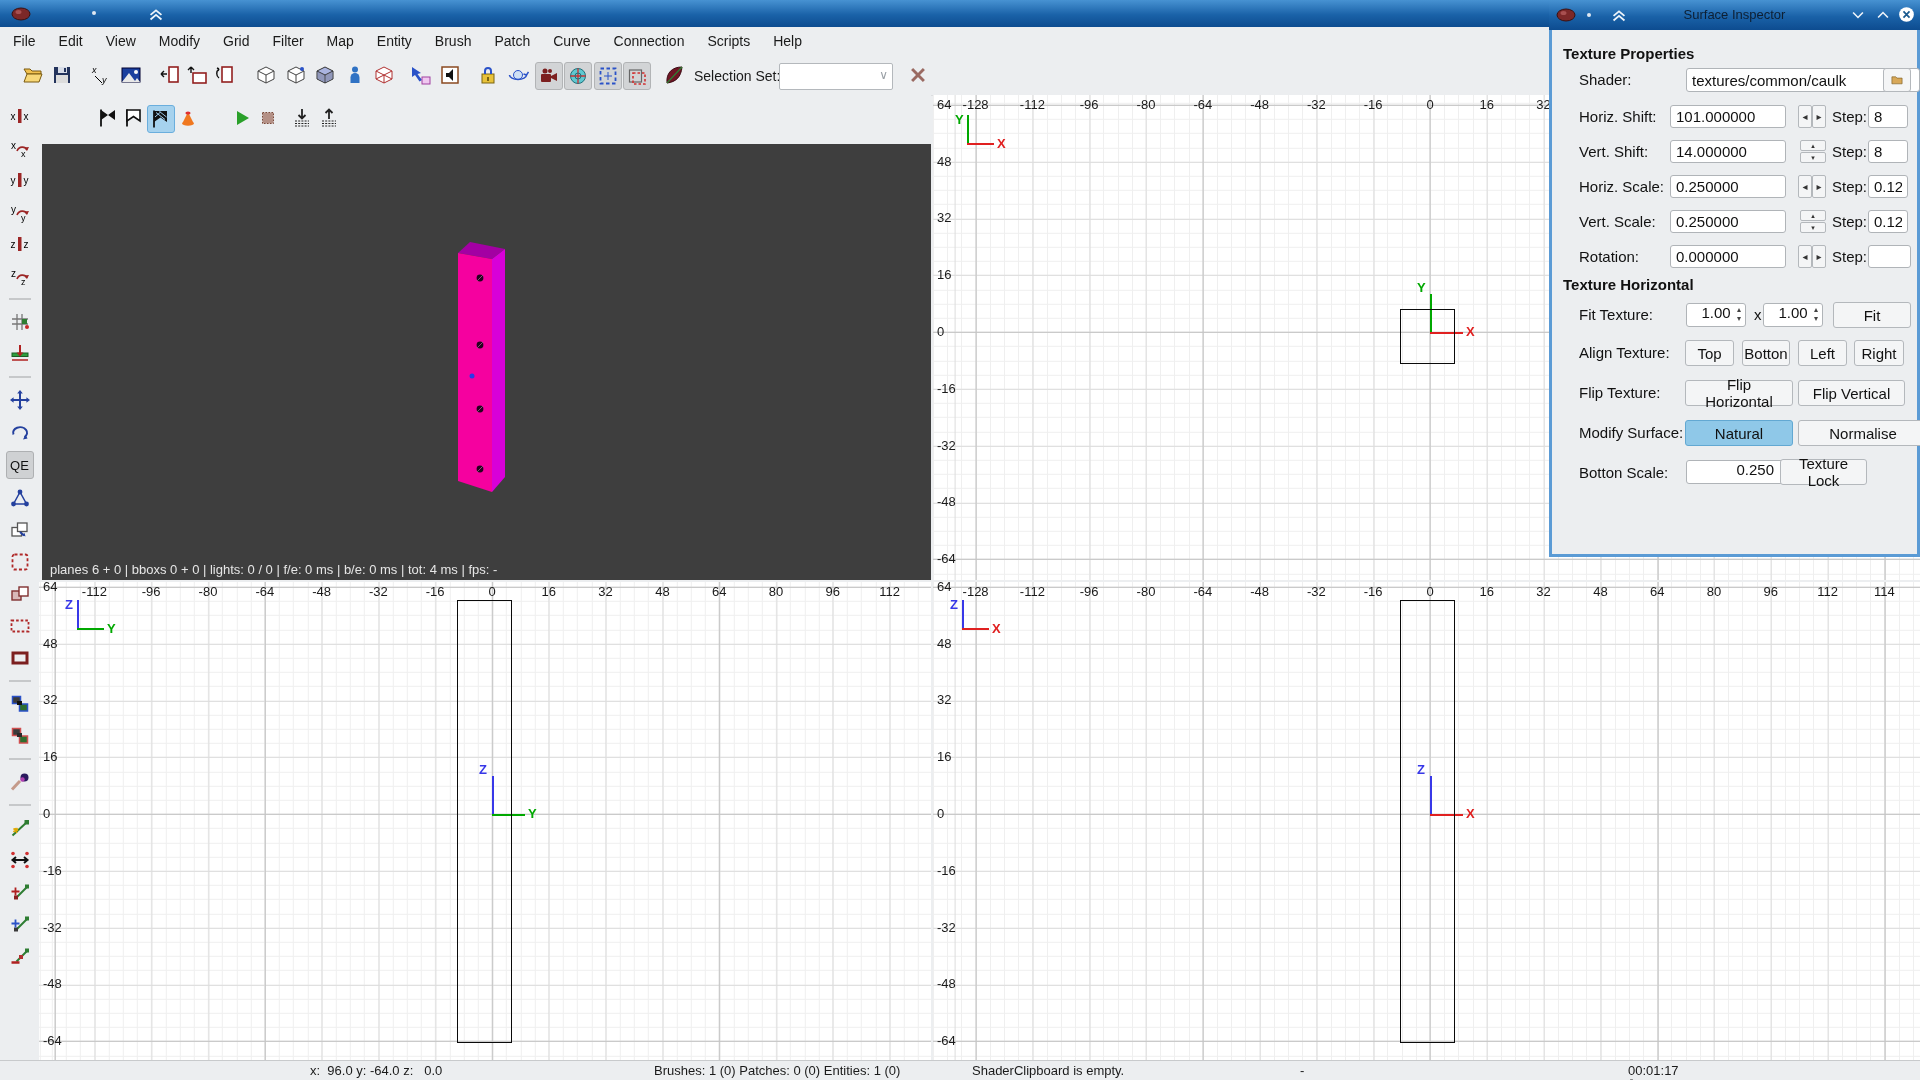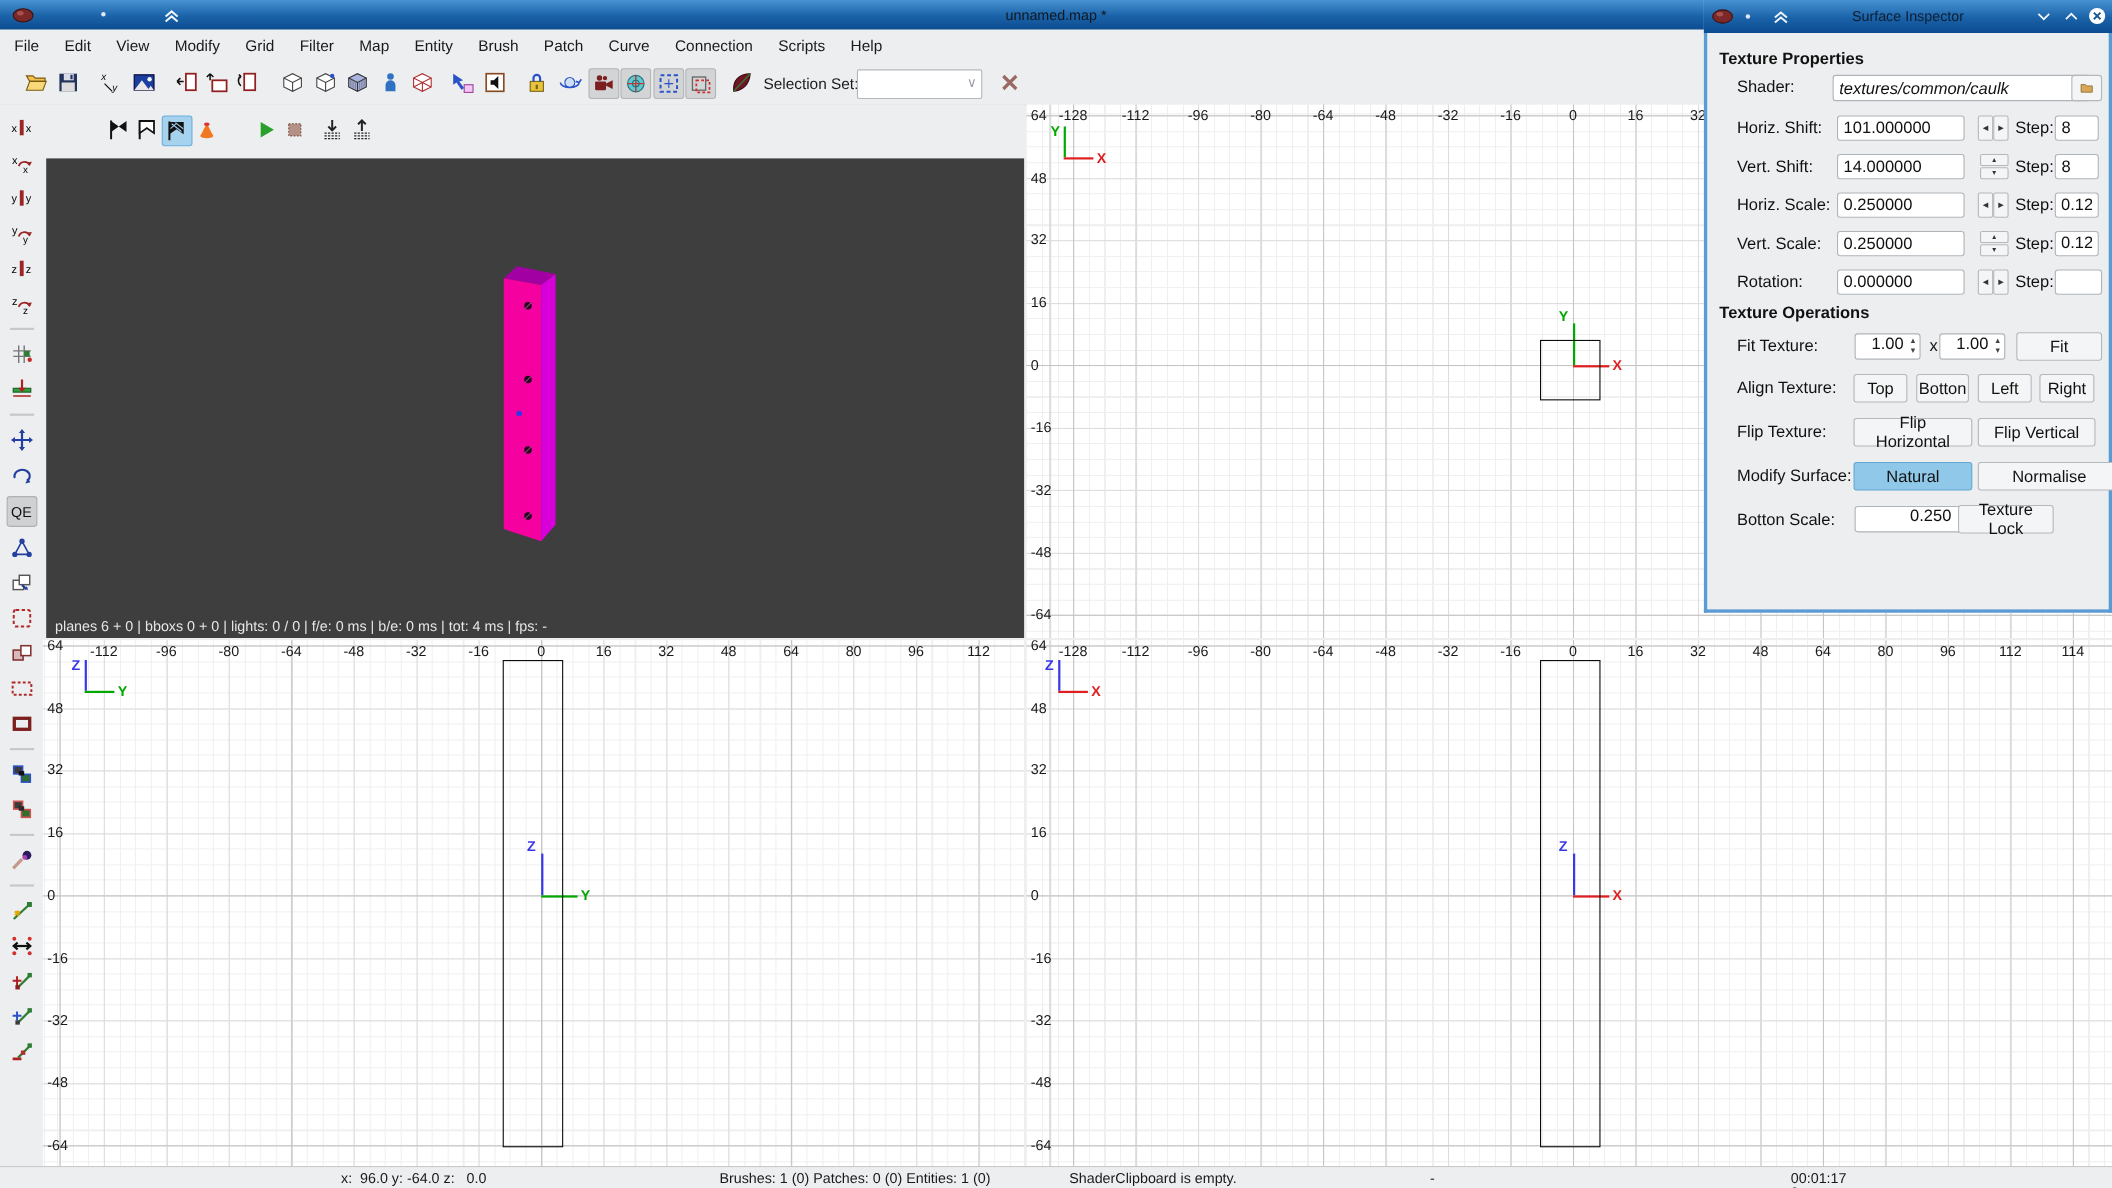--- a/index.html
+++ b/index.html
@@ -77,21 +77,20 @@
         <ellipse cx="11" cy="11" rx="9" ry="6" fill="#7c2828" stroke="#3a1010"></ellipse>
         <ellipse cx="8.5" cy="9" rx="3" ry="2" fill="#a85050"></ellipse>
       </svg>
   </span>
   <span style="position:absolute;left:92px;top:11px;width:4px;height:4px;border-radius:2px;background:#dfe8f2;"></span>
   <span class="tb-ico" style="position:absolute;left:146px;top:4px;">
     <svg width="20" height="20" viewBox="0 0 22 22">
         <path d="M5 12l6-5 6 5M5 17l6-5 6 5" fill="none" stroke="#eef4fa" stroke-width="2"></path>
       </svg>
   </span>
-  <span class="ttext">unnamed.map *</span>
 </div>
 
 <div id="menubar">
     <div class="menu-item">File</div>
     <div class="menu-item">Edit</div>
     <div class="menu-item">View</div>
     <div class="menu-item">Modify</div>
     <div class="menu-item">Grid</div>
     <div class="menu-item">Filter</div>
     <div class="menu-item">Map</div>
@@ -773,21 +772,21 @@
       <svg width="19" height="19" viewBox="0 0 22 22">
           <circle cx="11" cy="11" r="8.5" fill="#fff"></circle>
           <path d="M7.5 7.5l7 7M14.5 7.5l-7 7" stroke="#19598f" stroke-width="2"></path>
         </svg>
     </span>
   </div>
   <div id="insp-body">
     <div class="sect" style="top:15px;">Texture Properties</div>
 
     <div class="ilabel" style="left:30px;top:41px;">Shader:</div>
-    <input class="field" style="left: 117px; top: 38px; width: 234px; height: 24px; font-style: italic;" value="textures/common/caulk">
+    <input class="field" style="left: 137px; top: 38px; width: 234px; height: 24px;" value="textures/common/caulk">
     <button class="ibtn" style="left:334px;top:38px;width:28px;height:24px;">
       <svg width="18" height="18" viewBox="0 0 22 22">
           <path d="M3 6h6l2 2h8v9H3z" fill="#d8a858" stroke="#7a5a20"></path>
         </svg>
     </button>
 
     <div id="insp-rows">
         <div class="ilabel" style="left:30px;top:78px">Horiz. Shift:</div>
         <input class="field" style="left: 121px; top: 75px; width: 116px; height: 23px;" value="101.000000">
         <button class="spin-lr" style="left:249px;top:75px">◂</button>
@@ -813,21 +812,21 @@
         <div class="ilabel" style="left:283px;top:183px">Step:</div>
         <input class="field" style="left: 319px; top: 180px; width: 40px; height: 23px;" value="0.125">
         <div class="ilabel" style="left:30px;top:218px">Rotation:</div>
         <input class="field" style="left: 121px; top: 215px; width: 116px; height: 23px;" value="0.000000">
         <button class="spin-lr" style="left:249px;top:215px">◂</button>
         <button class="spin-lr" style="left:263px;top:215px">▸</button>
         <div class="ilabel" style="left:283px;top:218px">Step:</div>
         <input class="field" style="left: 319px; top: 215px; width: 40px; height: 23px; padding-left: 36px;" value="90">
       </div>
 
-    <div class="sect" style="top:246px;">Texture Operations</div>
+    <div class="sect" style="top:246px;">Texture Horizontal</div>
 
     <div class="ilabel" style="left:30px;top:276px;">Fit Texture:</div>
     <div class="field" style="left:137px;top:273px;width:60px;height:24px;text-align:center;">
       <span style="display:block;width:100%;text-align:center;">1.00</span>
       <span class="inner-spin">
           <span>▴</span>
           <span>▾</span>
         </span>
     </div>
     <div class="ilabel" style="left:205px;top:276px;">x</div>

